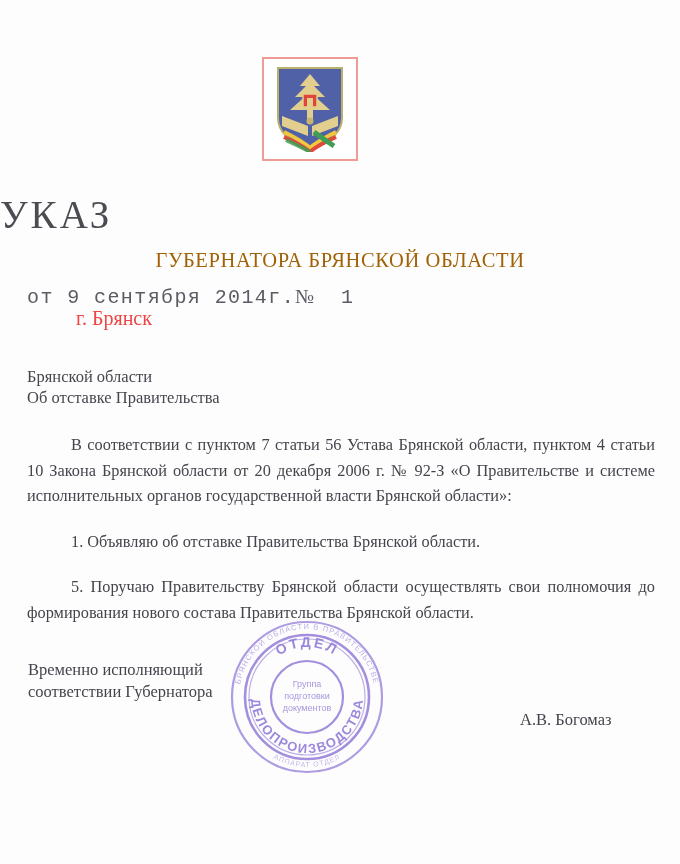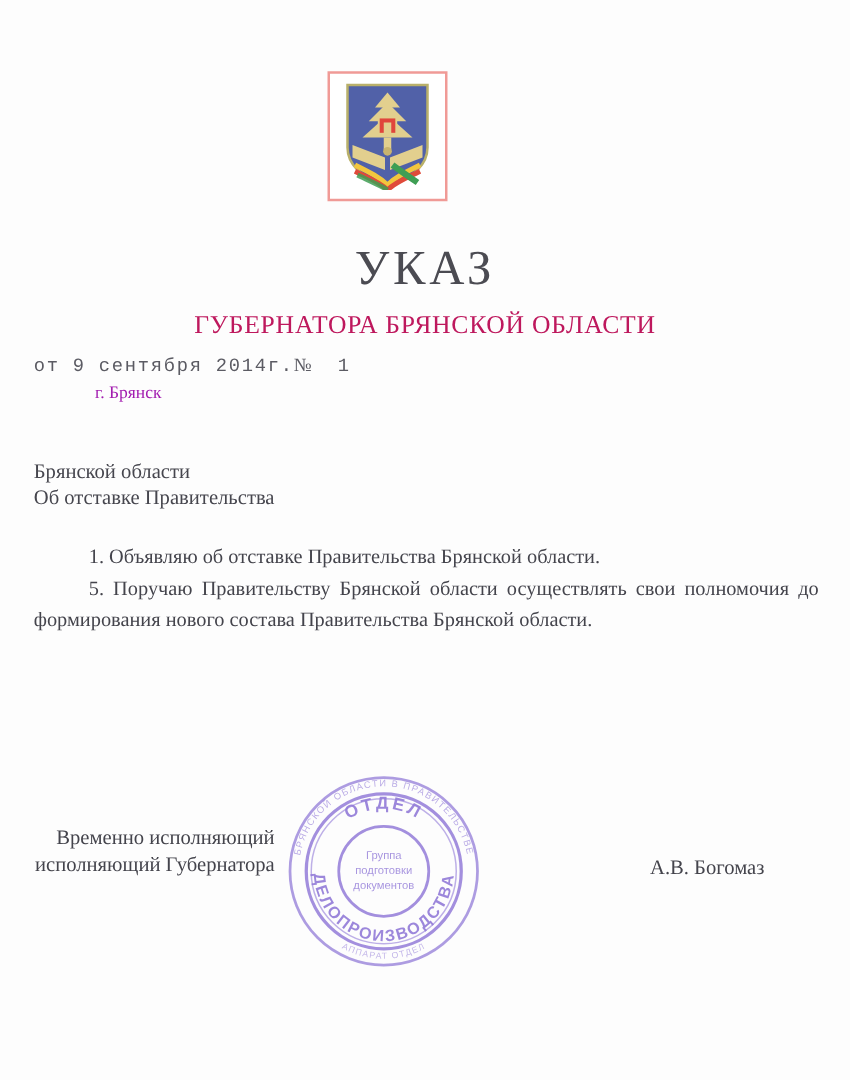--- a/index.html
+++ b/index.html
@@ -40,58 +40,57 @@
     width: 72px;
     height: 86px;
   }
 
   
   .doc-title {
     position: absolute;
     left: 0;
     right: 0;
     top: 192px;
-    text-align: center;
     font-size: 39px;
     letter-spacing: 3px;
     color: #4b4b52;
     font-family: "Liberation Serif", "DejaVu Serif", serif;
   }
   .doc-subtitle {
     position: absolute;
     left: 0;
     right: 0;
     top: 249px;
     text-align: center;
     font-size: 20.5px;
     letter-spacing: 0.6px;
-    color: #be185d;
+    color: #a16207;
   }
 
   
   .date-line {
     position: absolute;
     left: 27px;
     top: 285px;
     font-family: "Liberation Mono", "DejaVu Sans Mono", monospace;
-    font-size: 15px;
+    font-size: 20px;
     letter-spacing: 1.4px;
     color: #5b5b63;
     white-space: pre;
   }
   .date-line .num-sign {
     font-family: "Liberation Serif", "DejaVu Serif", serif;
     letter-spacing: 0;
   }
   .city-line {
     position: absolute;
     left: 76px;
     top: 307px;
-    font-size: 14px;
-    color: #a21caf;
+    font-size: 20px;
+    color: #ef4444;
   }
 
   
   .subject {
     position: absolute;
     left: 27px;
     top: 366px;
     font-size: 16.5px;
     line-height: 21px;
     color: #46464e;
@@ -106,36 +105,35 @@
     font-size: 16.3px;
     line-height: 25.5px;
     color: #44444c;
   }
   .para {
     text-align: justify;
     text-justify: inter-word;
     margin: 0;
   }
   .para.indent { text-indent: 44px; }
-  .para.item   { text-indent: 44px; }
+  .para.item   { text-indent: 44px; margin-top: 20px; }
 
   
   .sig-left {
     position: absolute;
     left: 28px;
     top: 659px;
     font-size: 16.5px;
     line-height: 22px;
     color: #44444c;
-    text-align: right;
   }
   .sig-name {
     position: absolute;
     left: 520px;
-    top: 684px;
+    top: 710px;
     font-size: 16.5px;
     color: #44444c;
     white-space: nowrap;
   }
 
   
   .stamp {
     position: absolute;
     left: 227px;
     top: 617px;
@@ -185,27 +183,28 @@
   <div class="date-line"><span>от</span><span> </span><span>9 сентября 2014г.</span><span class="num-sign">№</span><span>  </span><span>1</span></div>
 
   <div class="city-line">г. Брянск</div>
 
   <div class="subject">
     <div>Брянской области</div>
     <div>Об отставке Правительства</div>
   </div>
 
   <div class="body-block">
+    <p class="para indent">В соответствии с пунктом 7 статьи 56 Устава Брянской области, пунктом 4 статьи 10 Закона Брянской области от 20 декабря 2006 г. № 92-З «О Правительстве и системе исполнительных органов государственной власти Брянской области»:</p>
     <p class="para item">1. Объявляю об отставке Правительства Брянской области.</p>
     <p class="para item">5. Поручаю Правительству Брянской области осуществлять свои полномочия до формирования нового состава Правительства Брянской области.</p>
   </div>
 
   <div class="sig-left">
     <div>Временно исполняющий</div>
-    <div>исполняющий Губернатора</div>
+    <div>соответствии Губернатора</div>
   </div>
   <div class="sig-name">А.В. Богомаз</div>
 
   <div class="stamp">
     <svg viewBox="0 0 160 160" width="160" height="160" aria-hidden="true">
       <defs>
         <path id="arcOuterTop" d="M80,80 m-68,0 a68,68 0 0,1 136,0" fill="none"></path>
         <path id="arcInnerTop" d="M80,80 m-50,0 a50,50 0 0,1 100,0" fill="none"></path>
         <path id="arcInnerBottom" d="M80,80 m-56,0 a56,56 0 0,0 112,0" fill="none"></path>
         <path id="arcOuterBottom" d="M80,80 m-70,0 a70,70 0 0,0 140,0" fill="none"></path>

